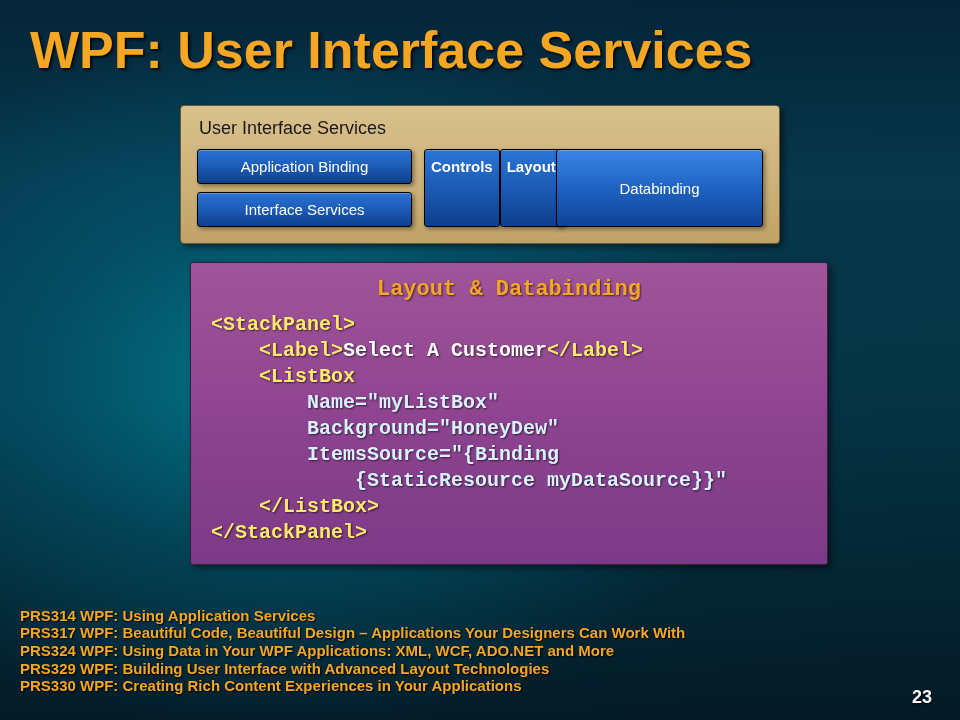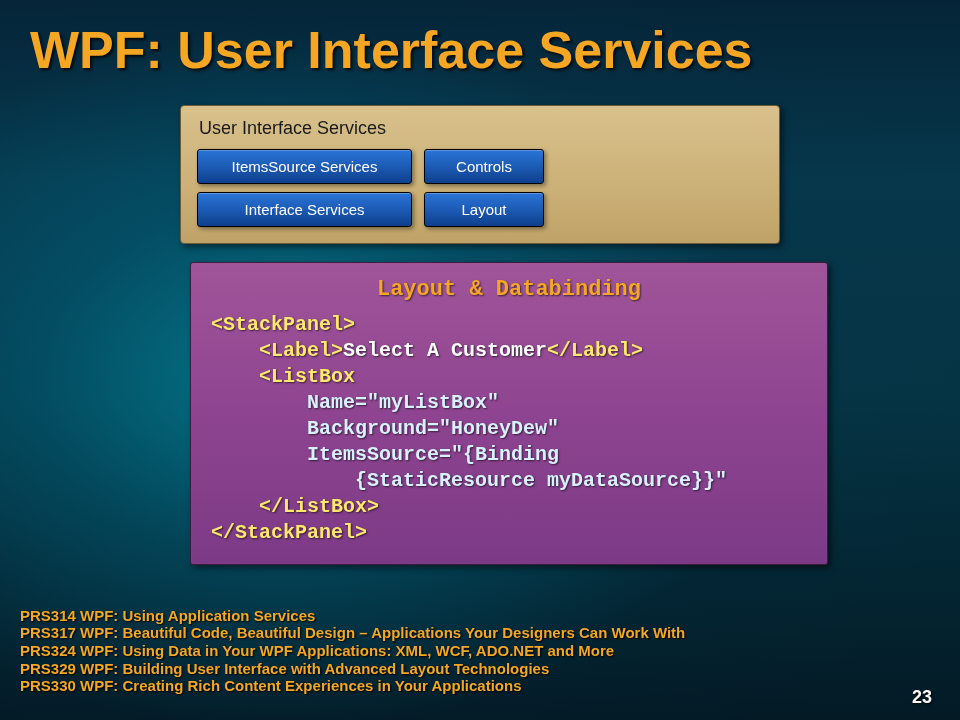--- a/index.html
+++ b/index.html
@@ -47,21 +47,21 @@
   .uis-title {
     color: #1a1a1a;
     font-size: 18px;
     margin: 2px 0 10px 2px;
   }
   .uis-grid {
     display: flex;
     gap: 12px;
   }
   .uis-col1 { display: flex; flex-direction: column; gap: 8px; width: 215px; }
-  .uis-col2 { display: flex; flex-direction: column; gap: 8px; width: 120px; }
+  .uis-col2 { display: flex; flex-direction: row; width: 120px; font-weight: bold; }
   .uis-col3 { flex: 1; }
   .bluebtn {
     background: linear-gradient(180deg, #2a74d6 0%, #1c5bb5 50%, #0e3f8c 100%);
     border: 1px solid #000;
     border-radius: 3px;
     color: #fff;
     font-size: 15px;
     text-align: center;
     padding: 8px 6px;
     box-shadow: 2px 2px 4px rgba(0,0,0,0.4), inset 0 1px 0 rgba(255,255,255,0.25);
@@ -135,26 +135,29 @@
 <body>
 
 <div class="slide">
 
   <h1 class="title">WPF: User Interface Services</h1>
 
   <div class="uis-panel">
     <div class="uis-title">User Interface Services</div>
     <div class="uis-grid">
       <div class="uis-col1">
-        <div class="bluebtn">ItemsSource Services</div>
+        <div class="bluebtn">Application Binding</div>
         <div class="bluebtn">Interface Services</div>
       </div>
       <div class="uis-col2">
         <div class="bluebtn">Controls</div>
         <div class="bluebtn">Layout</div>
+      </div>
+      <div class="uis-col3">
+        <div class="bluebtn big">Databinding</div>
       </div>
     </div>
   </div>
 
   <div class="code-panel">
     <div class="code-title">Layout &amp; Databinding</div>
     <div class="code" id="code-block"><div><span class="tag">&lt;StackPanel&gt;</span></div><div>    <span class="tag">&lt;Label&gt;</span><span class="txt">Select A Customer</span><span class="tag">&lt;/Label&gt;</span></div><div>    <span class="tag">&lt;ListBox</span></div><div>        <span class="attr">Name="myListBox"</span></div><div>        <span class="attr">Background="HoneyDew"</span></div><div>        <span class="attr">ItemsSource="{Binding</span></div><div>            <span class="attr">{StaticResource myDataSource}}"</span></div><div>    <span class="tag">&lt;/ListBox&gt;</span></div><div><span class="tag">&lt;/StackPanel&gt;</span></div></div>
   </div>
 
   <div class="sessions" id="sessions">

